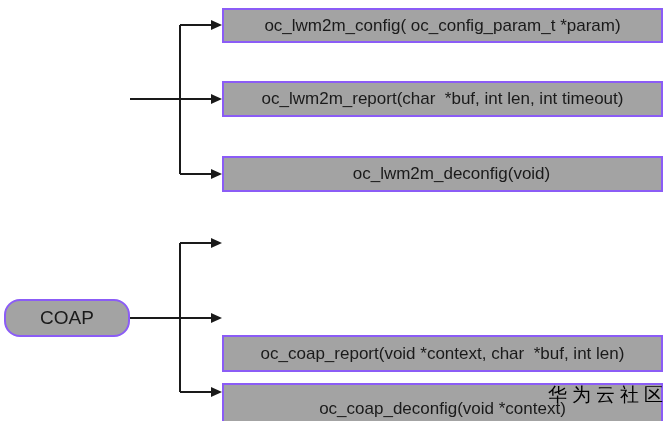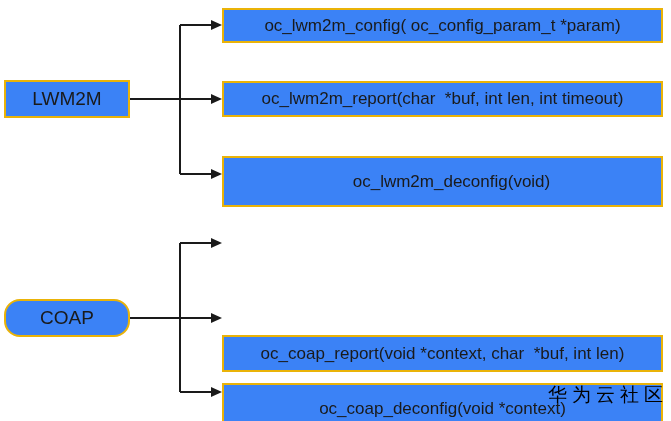--- a/index.html
+++ b/index.html
@@ -18,22 +18,22 @@
   .connectors {
     position: absolute;
     left: 0;
     top: 0;
     width: 671px;
     height: 421px;
   }
   .node {
     position: absolute;
     box-sizing: border-box;
-    border: 2px solid #eab308;
-    background: #3b82f6;
+    border: 2px solid #8b5cf6;
+    background: #a3a3a3;
     display: flex;
     align-items: center;
     justify-content: center;
     color: #1a1a1a;
     white-space: pre;
   }
   .group-node {
     left: 4px;
     width: 126px;
     height: 38px;
@@ -65,27 +65,26 @@
     <polygon points="211,20 222,25 211,30" fill="#1a1a1a"></polygon>
     <polygon points="211,94 222,99 211,104" fill="#1a1a1a"></polygon>
     <polygon points="211,169 222,174 211,179" fill="#1a1a1a"></polygon>
 
     <path d="M130,318 H211 M180,243 V392 M180,243 H211 M180,392 H211" stroke="#1a1a1a" stroke-width="2" fill="none"></path>
     <polygon points="211,238 222,243 211,248" fill="#1a1a1a"></polygon>
     <polygon points="211,313 222,318 211,323" fill="#1a1a1a"></polygon>
     <polygon points="211,387 222,392 211,397" fill="#1a1a1a"></polygon>
   </svg>
 
-  <div class="node group-node" style="top:80px;">LWM2M</div>
 
   <div class="node fn-node" style="top:8px;height:35px;">oc_lwm2m_config( oc_config_param_t *param)</div>
 
   <div class="node fn-node" style="top:81px;height:36px;">oc_lwm2m_report(char  *buf, int len, int timeout)</div>
 
-  <div class="node fn-node" style="top:156px;height:51px;padding-left:18px;">oc_lwm2m_deconfig(void)</div>
+  <div class="node fn-node" style="top:156px;height:36px;padding-left:18px;">oc_lwm2m_deconfig(void)</div>
 
   <div class="node group-node" style="top:299px;border-radius:16px;">COAP</div>
 
 
   <div class="node fn-node" style="top:299px;height:37px;margin-top:36px;">oc_coap_report(void *context, char  *buf, int len)</div>
 
   <div class="node fn-node" style="top:383px;height:52px;text-align:center;">oc_coap_deconfig(void *context)</div>
 
   <div class="watermark">华为云社区</div>
 

